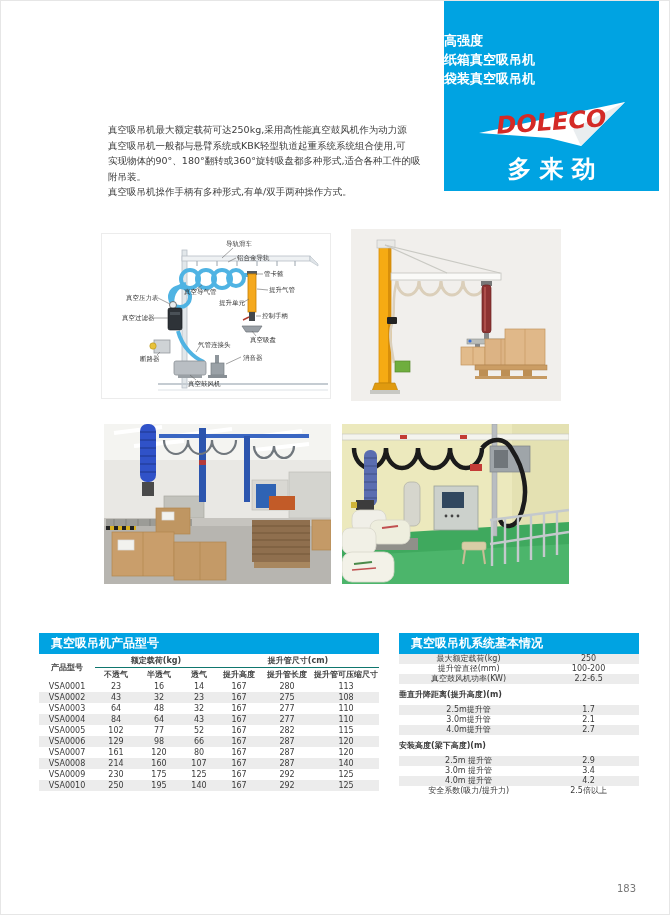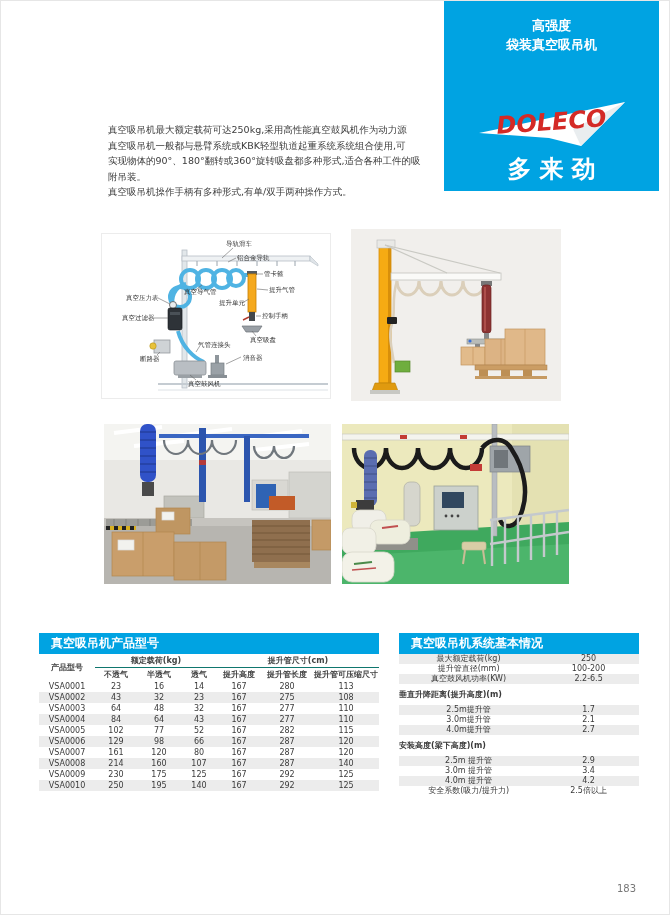--- a/index.html
+++ b/index.html
@@ -3,21 +3,21 @@
 <meta charset="utf-8">
 <style>
   html,body{margin:0;padding:0;background:#ffffff;}
   .page{
     position:relative;width:670px;height:915px;background:#fff;
     font-family:"DejaVu Sans","Liberation Sans",sans-serif;
     border:1px solid #e6e6e6;box-sizing:border-box;overflow:hidden;
   }
   
   .hdr-box{position:absolute;left:443px;top:0;width:215px;height:190px;background:#00a3e2;}
-  .hdr-lines{margin-top:15px;text-align:center;color:#fff;font-weight:bold;font-size:13px;line-height:19px;}
+  .hdr-lines{margin-top:30px;color:#fff;font-weight:bold;font-size:13px;line-height:19px;}
   .logo-wrap{position:absolute;left:0;top:98px;width:215px;text-align:center;}
   .logo-svg{display:block;margin:0 auto;}
   .logo-sub{color:#fff;font-weight:bold;font-size:24px;letter-spacing:8px;margin-top:2px;padding-left:8px;}
   
   .intro{position:absolute;left:107px;top:121px;width:332px;font-size:9.5px;line-height:15.6px;color:#3c3c3c;}
   
   .fig{position:absolute;overflow:hidden;}
   .fig svg{display:block;}
   #diagram1{left:100px;top:232px;width:230px;height:166px;background:#fff;border:1px solid #ececec;box-sizing:border-box;}
   #diagram2{left:350px;top:228px;width:210px;height:172px;background:#f1efec;}
@@ -42,20 +42,21 @@
   .pageno{position:absolute;left:590px;top:882px;width:45px;text-align:right;color:#777;font-size:10px;}
 </style>
 </head>
 <body>
 
 <div class="page">
 
   <div class="hdr-box">
     <div class="hdr-lines">
       <div>高强度</div>
+      <div>纸箱真空吸吊机</div>
       <div>袋装真空吸吊机</div>
     </div>
     <div class="logo-wrap">
       <svg class="logo-svg" width="150" height="52" viewBox="0 0 150 52">
         <polygon points="2,34 148,3 104,47 72,39" fill="#ffffff"></polygon>
         <polygon points="148,3 96,30 104,47" fill="#e9edef"></polygon>
         <text x="75" y="31" text-anchor="middle" font-size="24" font-weight="bold" font-style="italic" fill="#d42a26" transform="rotate(-4 75 31)">DOLECO</text>
       </svg>
       <div class="logo-sub">多来劲</div>
     </div>

